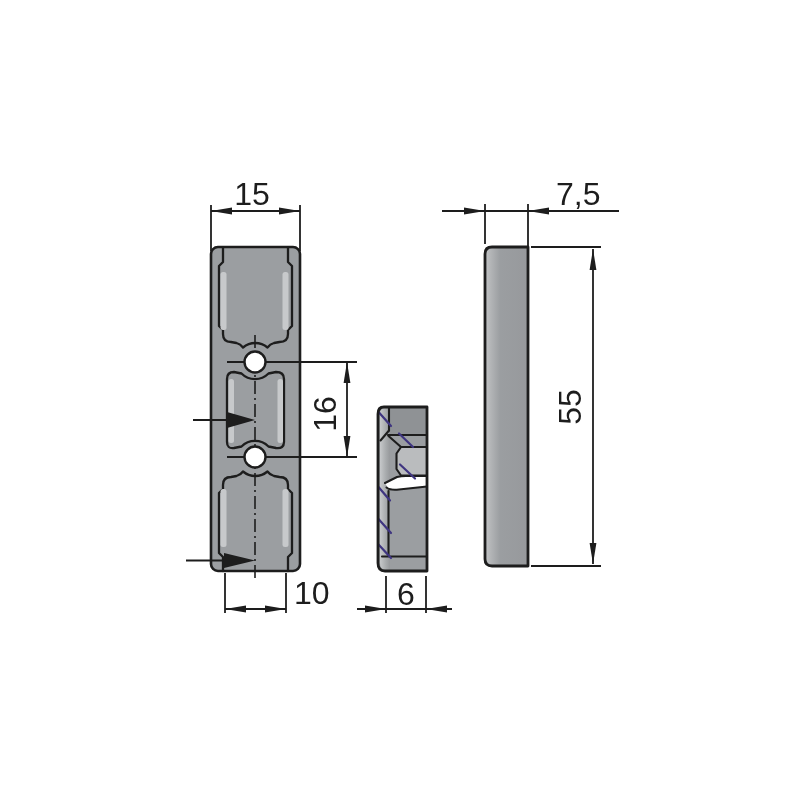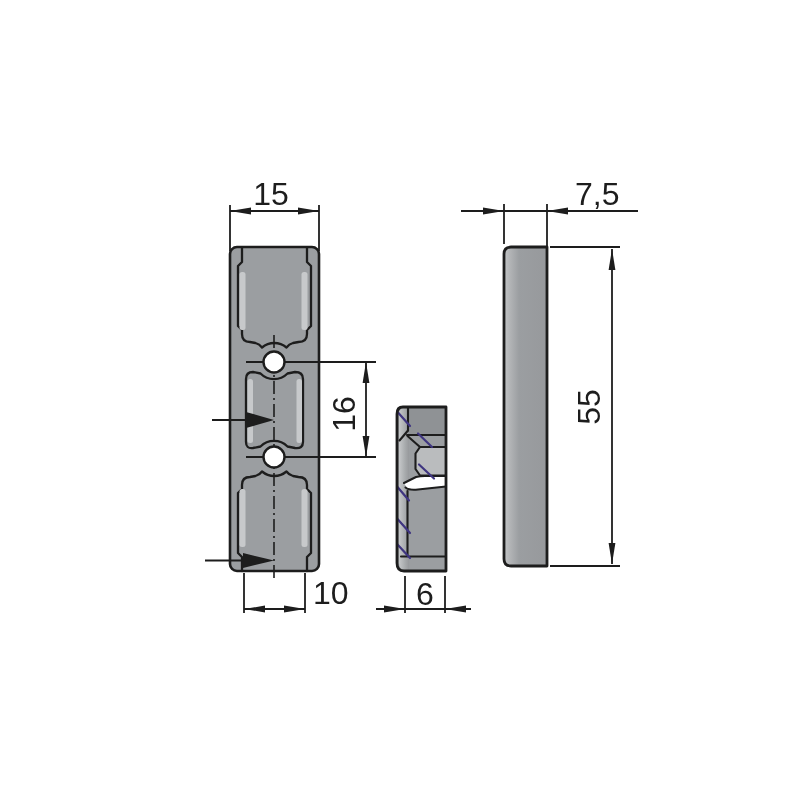--- a/index.html
+++ b/index.html
@@ -2,21 +2,21 @@
 <html style="--background: #ffffff; --line: #1d1d1d; --part-fill: #9b9ea1; --part-light: #c7c9cb; --section-dark: #8f9295; --section-lighter: #babcbe; --hatch: #3f3580;"><head>
 <meta charset="utf-8">
 <style>
   html,body{margin:0;padding:0;}
   body{
     width:800px;height:800px;
     background:var(--background,#fff);
     font-family:"Liberation Sans","DejaVu Sans",sans-serif;
     overflow:hidden;
   }
-  .canvas{width:676px;height:800px;position:relative;margin-left:19px;}
+  .canvas{width:676px;height:800px;position:relative;}
   svg{display:block;}
 
   .part        {fill:var(--part-fill,#9b9ea1);stroke:var(--line,#1d1d1d);stroke-width:2.6;stroke-linejoin:round;}
   .outline     {fill:none;stroke:var(--line,#1d1d1d);stroke-width:2.8;stroke-linejoin:round;}
   .slot        {fill:none;stroke:var(--line,#1d1d1d);stroke-width:2.3;stroke-linejoin:round;stroke-linecap:round;}
   .inner       {fill:none;stroke:var(--line,#1d1d1d);stroke-width:2.1;stroke-linejoin:round;stroke-linecap:round;}
   .strip       {fill:var(--part-light,#c7c9cb);}
   .hole        {fill:#ffffff;stroke:var(--line,#1d1d1d);stroke-width:2.4;}
   .thin        {fill:none;stroke:var(--line,#1d1d1d);stroke-width:1.8;}
   .centerline  {fill:none;stroke:var(--line,#1d1d1d);stroke-width:1.6;stroke-dasharray:13 4 2 4;}

